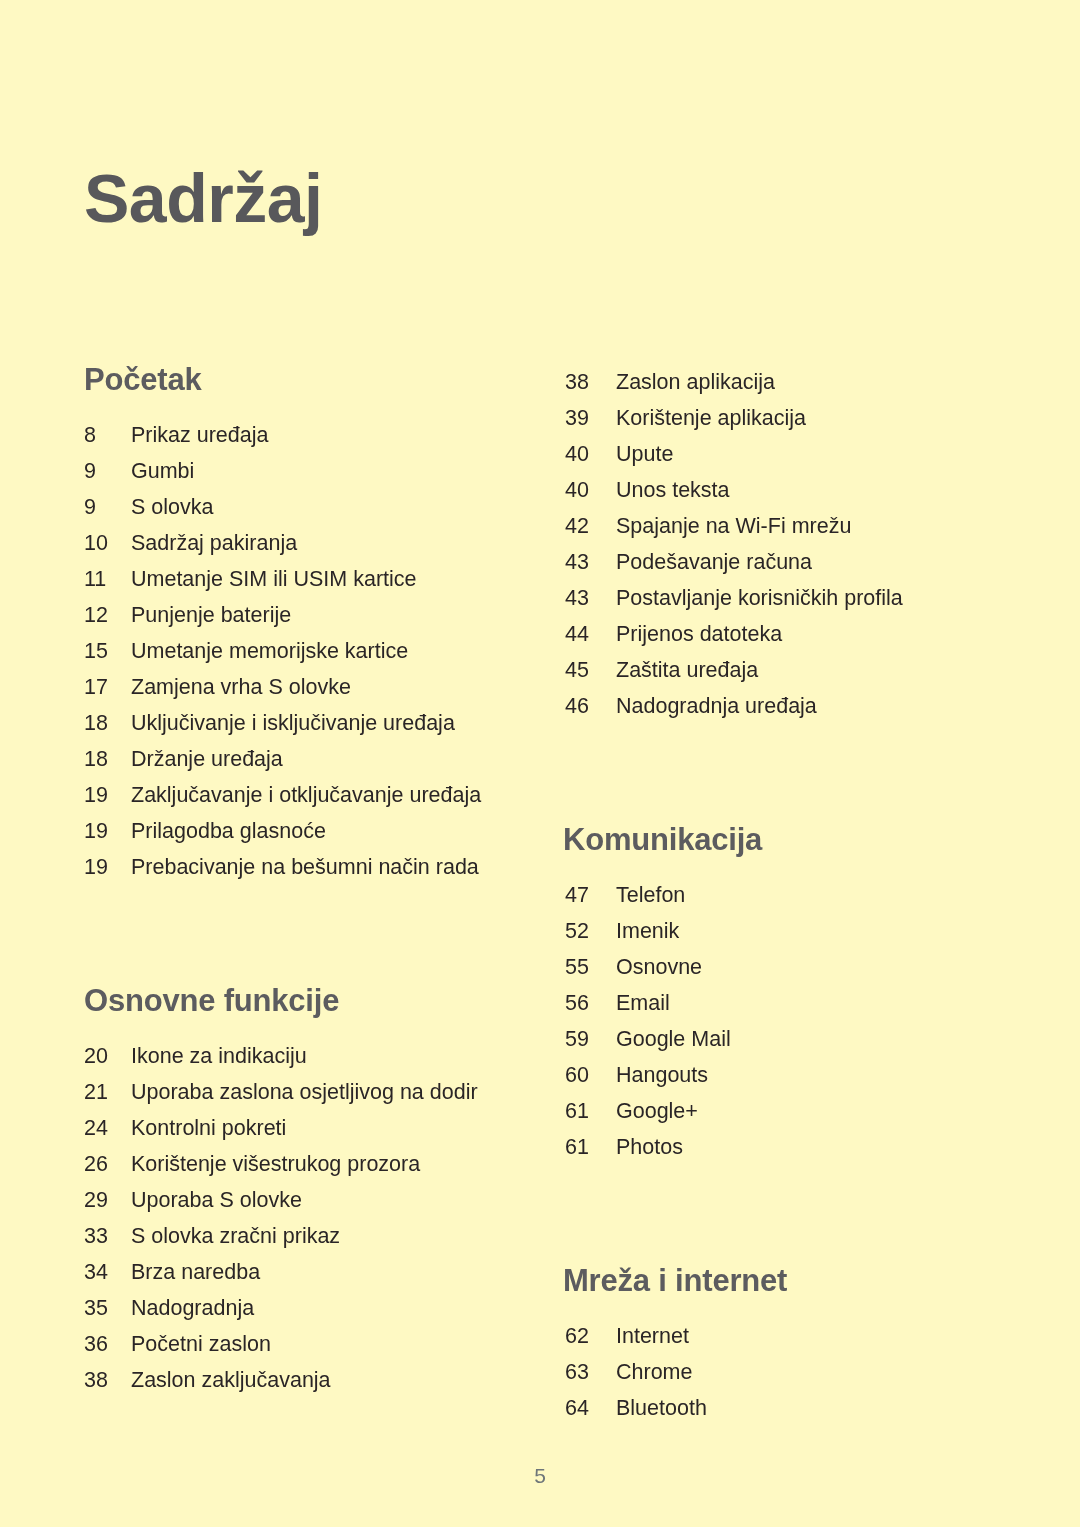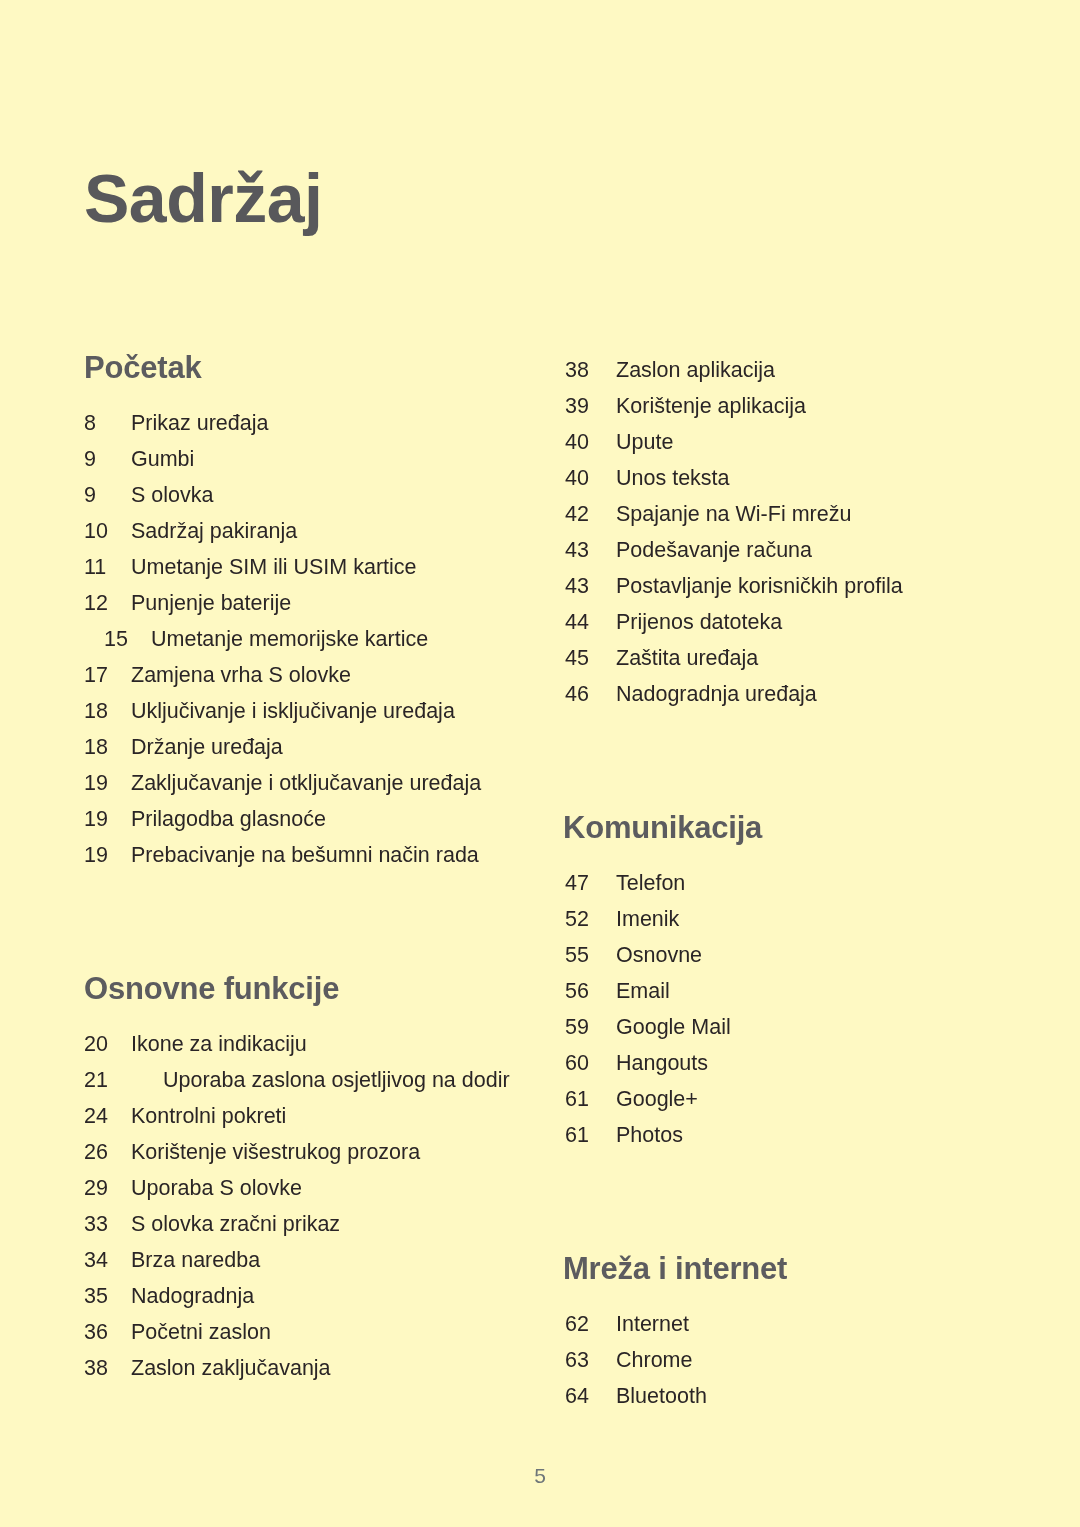--- a/index.html
+++ b/index.html
@@ -38,21 +38,21 @@
 
   
   .columns {
     position: absolute;
     left: 0;
     top: 352px;
     width: 1080px;
   }
   .col {
     position: absolute;
-    top: 0;
+    top: 12px;
   }
   .col-left  { left: 84px;  width: 430px; }
   .col-right { left: 565px; width: 420px; }
 
   
   .section { margin: 0; }
   .section + .section { margin-top: 100px; }
 
   .section-heading {
     font-size: 31px;
@@ -138,21 +138,21 @@
               <span class="toc-label">Sadržaj pakiranja</span>
             </li>
             <li class="toc-entry" style="color: rgb(42, 37, 38);">
               <span class="toc-page">11</span>
               <span class="toc-label">Umetanje SIM ili USIM kartice</span>
             </li>
             <li class="toc-entry" style="color: rgb(42, 37, 38);">
               <span class="toc-page">12</span>
               <span class="toc-label">Punjenje baterije</span>
             </li>
-            <li class="toc-entry" style="color: rgb(42, 37, 38); margin-left: 20px;">
+            <li class="toc-entry" style="color: rgb(42, 37, 38);">
               <span class="toc-page">15</span>
               <span class="toc-label">Umetanje memorijske kartice</span>
             </li>
             <li class="toc-entry" style="color: rgb(42, 37, 38);">
               <span class="toc-page">17</span>
               <span class="toc-label">Zamjena vrha S olovke</span>
             </li>
             <li class="toc-entry" style="color: rgb(42, 37, 38);">
               <span class="toc-page">18</span>
               <span class="toc-label">Uključivanje i isključivanje uređaja</span>
@@ -175,21 +175,21 @@
             </li>
           </ul>
         </div>
         <div class="section">
           <div class="section-heading" style="color: rgb(92, 92, 95);">Osnovne funkcije</div>
           <ul class="toc-list">
             <li class="toc-entry" style="color: rgb(42, 37, 38);">
               <span class="toc-page">20</span>
               <span class="toc-label">Ikone za indikaciju</span>
             </li>
-            <li class="toc-entry" style="color: rgb(42, 37, 38); gap: 32px;">
+            <li class="toc-entry" style="color: rgb(42, 37, 38);">
               <span class="toc-page">21</span>
               <span class="toc-label">Uporaba zaslona osjetljivog na dodir</span>
             </li>
             <li class="toc-entry" style="color: rgb(42, 37, 38);">
               <span class="toc-page">24</span>
               <span class="toc-label">Kontrolni pokreti</span>
             </li>
             <li class="toc-entry" style="color: rgb(42, 37, 38);">
               <span class="toc-page">26</span>
               <span class="toc-label">Korištenje višestrukog prozora</span>

